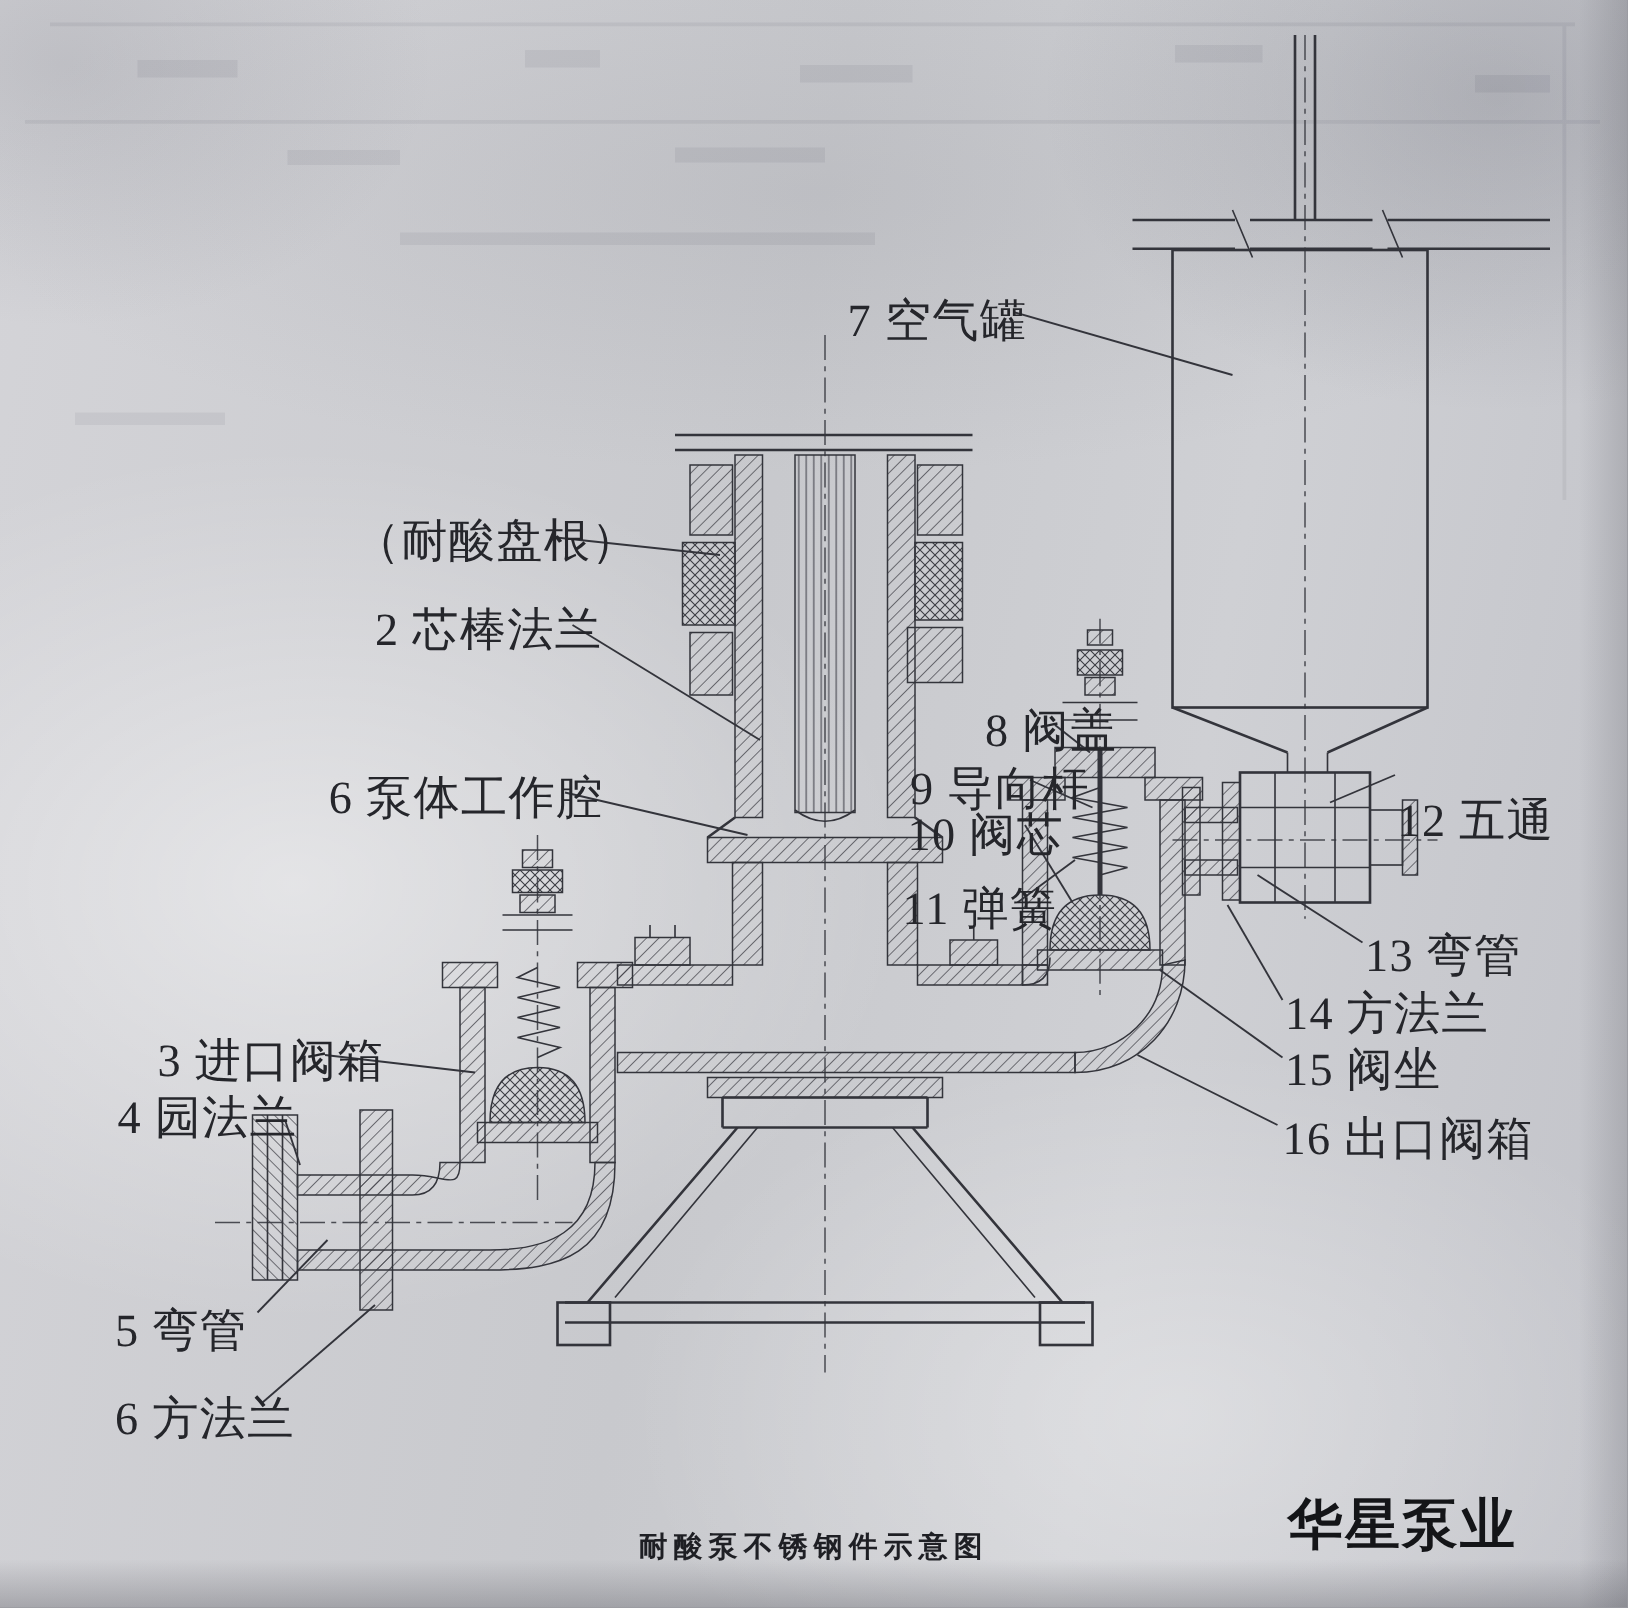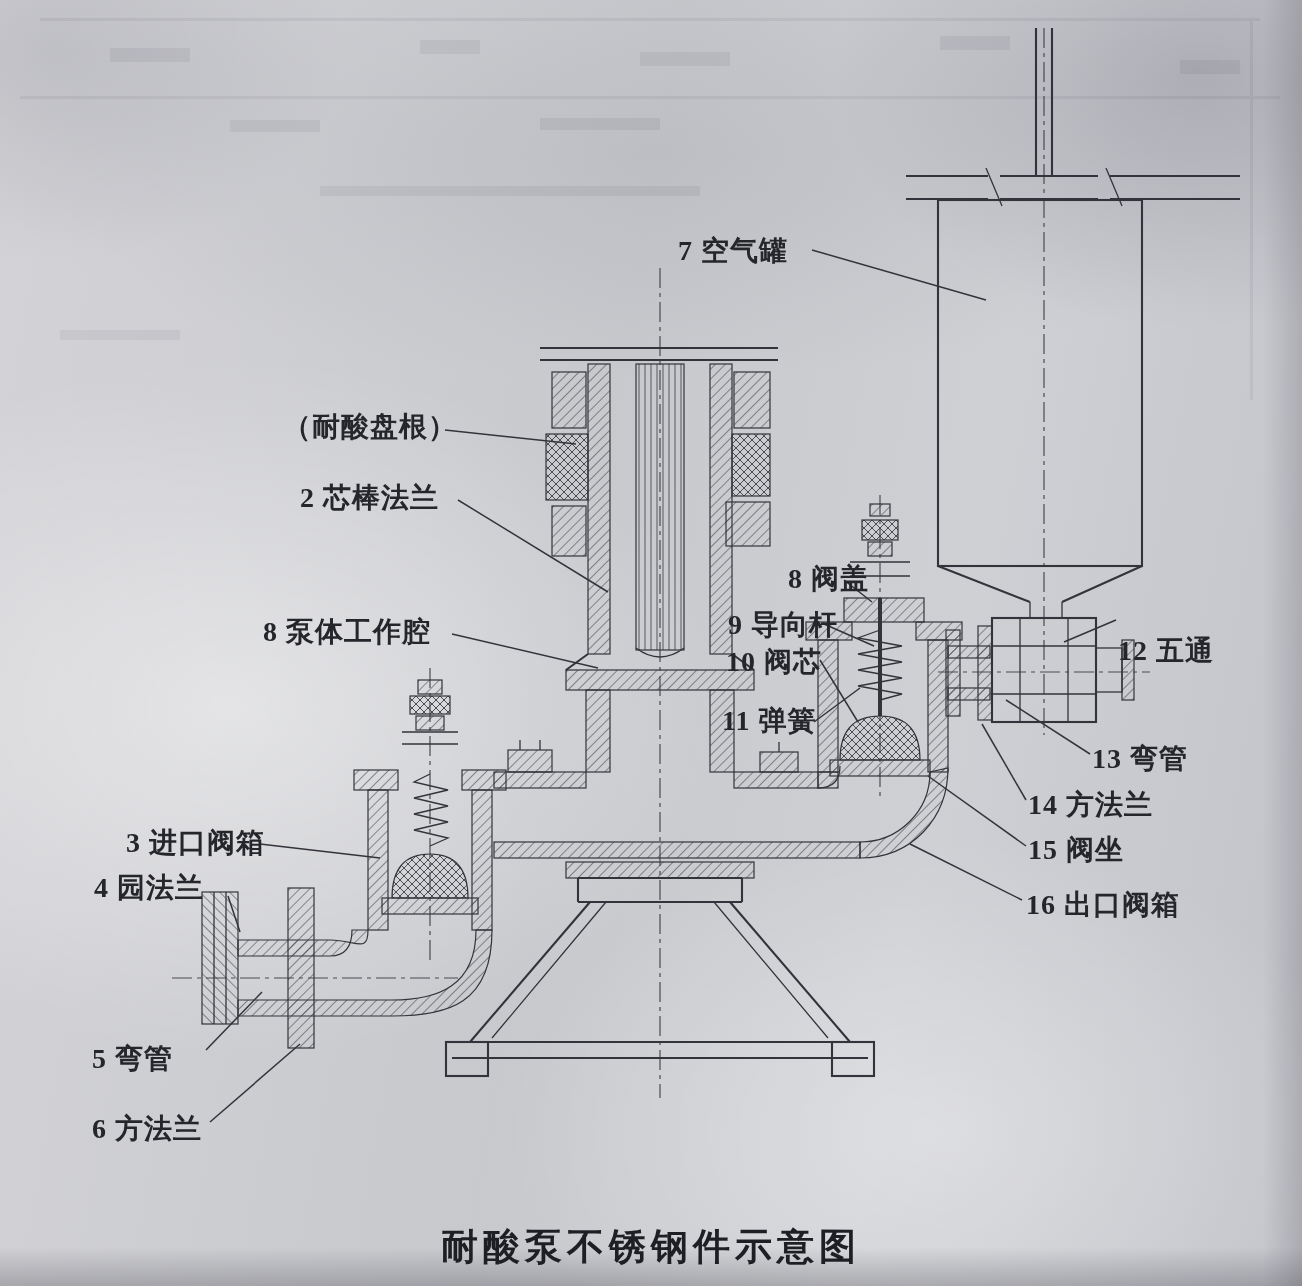--- a/index.html
+++ b/index.html
@@ -16,28 +16,28 @@
       linear-gradient(100deg, #d4d4d8, #c8c9cd 45%, #cfd0d4 70%, #c2c3c9);
     font-family:"Liberation Serif","DejaVu Serif",serif;
   }
   svg.diagram { position:absolute; left:0; top:0; }
   .ln  { stroke:#33343b; stroke-width:2.1; fill:none; }
   .tn  { stroke:#33343b; stroke-width:1.3; fill:none; }
   .cl  { stroke:#4a4b52; stroke-width:1.2; stroke-dasharray:20 5 4 5; fill:none; }
   .ld  { stroke:#33343b; stroke-width:1.5; fill:none; }
   .hr  { stroke:#33343b; stroke-width:1.2; }
   .lbl {
-    position:absolute; font-size:28px; font-weight:700; color:#25262b;
+    position:absolute; font-size:37px; font-weight:400; color:#25262b;
     letter-spacing:1px; white-space:nowrap;
     font-family:"Liberation Serif","DejaVu Serif",serif;
     text-align:center;
   }
   .title {
     position:absolute; top:1222px; left:0; width:100%; text-align:center;
-    font-size:37px; font-weight:700; color:#1e1f24; letter-spacing:5px;
+    font-size:23px; font-weight:700; color:#1e1f24; letter-spacing:5px;
     font-family:"Liberation Serif","DejaVu Serif",serif;
   }
   .watermark {
     position:absolute; left:1030px; top:1190px; font-size:44px; font-weight:600;
     color:#141518; letter-spacing:2px;
     font-family:"Liberation Sans","DejaVu Sans",sans-serif;
   }
 </style>
 </head>
 <body>
@@ -205,29 +205,30 @@
       <path d="M260,844 L380,858"></path>
       <path d="M228,896 L240,932"></path>
       <path d="M206,1050 L262,992"></path>
       <path d="M210,1122 L300,1044"></path>
     </g>
   </svg>
 
   <div class="lbl" style="left:678px;top:232px;">7 空气罐</div>
   <div class="lbl" style="left:283px;top:408px;">（耐酸盘根）</div>
   <div class="lbl" style="left:300px;top:479px;">2 芯棒法兰</div>
-  <div class="lbl" style="left:263px;top:613px;">8 泵体工作腔</div>
+  <div class="lbl" style="left:263px;top:613px;">6 泵体工作腔</div>
   <div class="lbl" style="left:756px;top:560px;margin-left:32px;">8 阀盖</div>
   <div class="lbl" style="left:728px;top:606px;">9 导向杆</div>
   <div class="lbl" style="left:726px;top:643px;">10 阀芯</div>
   <div class="lbl" style="left:722px;top:702px;">11 弹簧</div>
   <div class="lbl" style="left:1118px;top:632px;">12 五通</div>
   <div class="lbl" style="left:1092px;top:740px;">13 弯管</div>
   <div class="lbl" style="left:1028px;top:786px;">14 方法兰</div>
   <div class="lbl" style="left:1028px;top:831px;">15 阀坐</div>
   <div class="lbl" style="left:1026px;top:886px;">16 出口阀箱</div>
   <div class="lbl" style="left:94px;top:824px;margin-left:32px;">3 进口阀箱</div>
   <div class="lbl" style="left:94px;top:869px;">4 园法兰</div>
   <div class="lbl" style="left:92px;top:1040px;">5 弯管</div>
   <div class="lbl" style="left:92px;top:1110px;">6 方法兰</div>
 
   <div class="title">耐酸泵不锈钢件示意图</div>
+  <div class="watermark">华星泵业</div>
 </div>
 
 </body></html>

